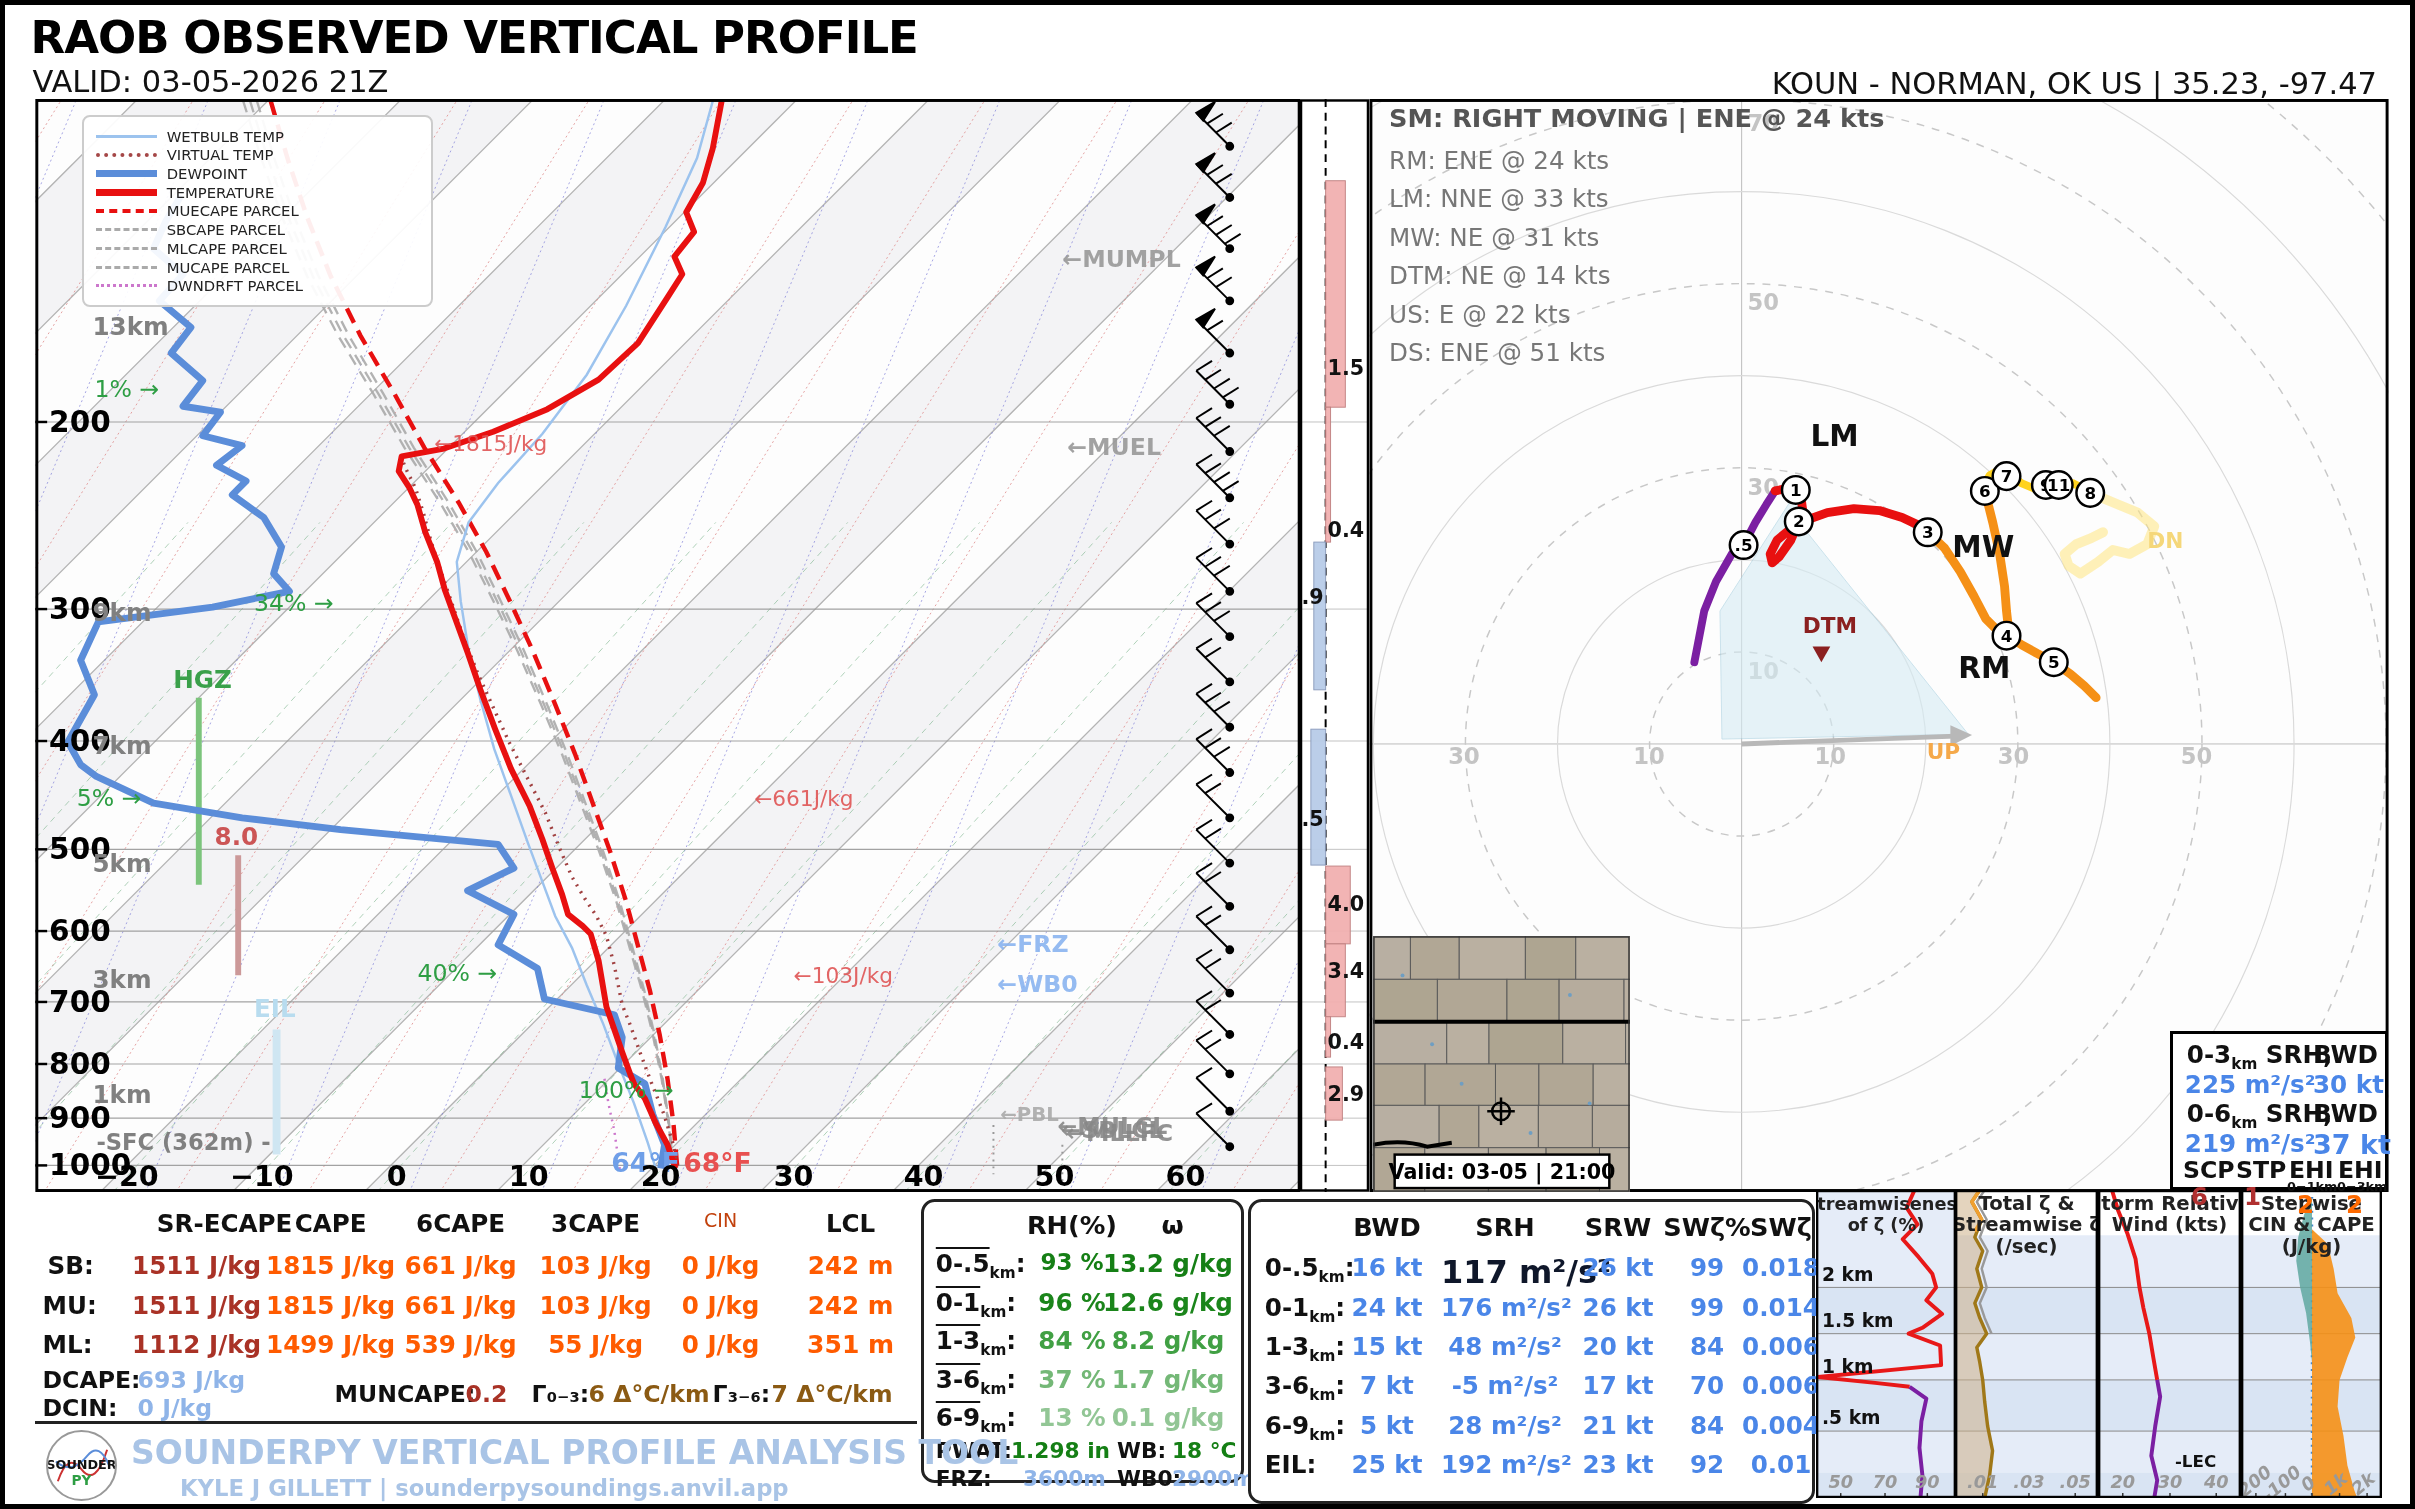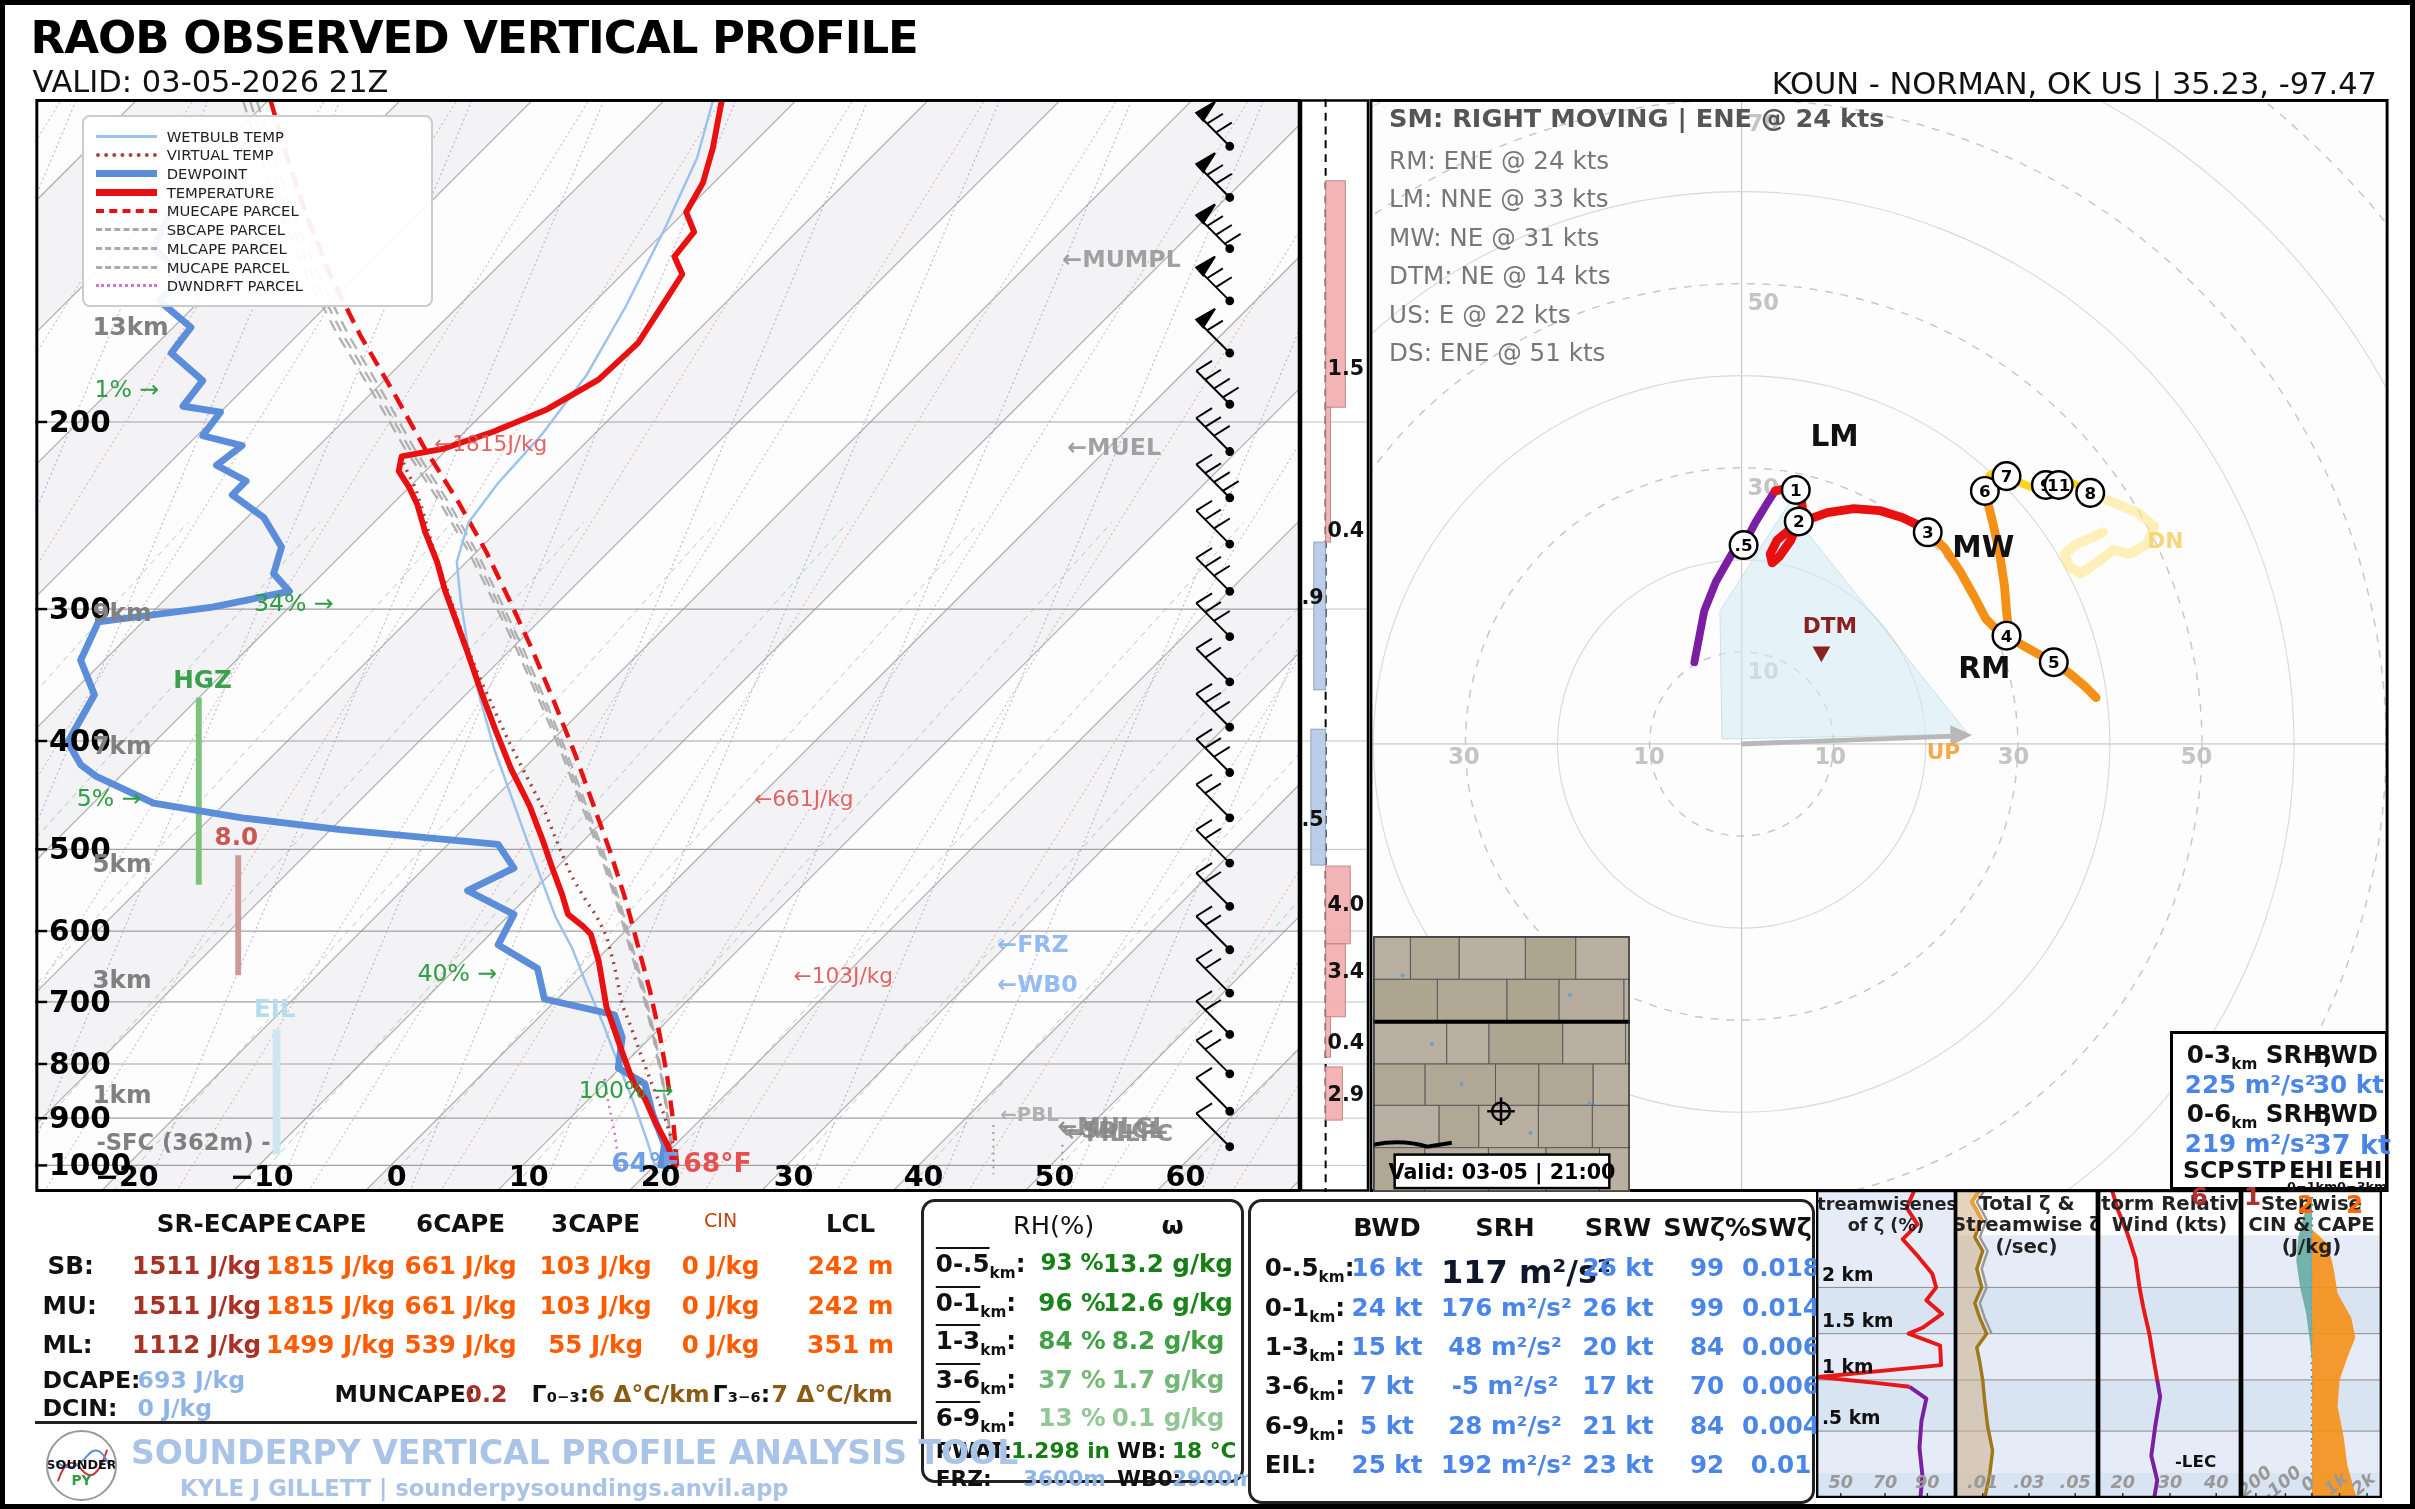--- a/index.html
+++ b/index.html
@@ -593,21 +593,21 @@
       <div class="cell" style="top: 197px; font-size: 23.6px; color: rgb(17, 17, 17); font-weight: bold; left: 7.9px;">DCIN:</div>
       <div class="cell" style="top: 197px; font-size: 23.6px; color: rgb(143, 180, 232); font-weight: bold; left: 103px;">0 J/kg</div>
       <div class="cell" style="top: 183px; font-size: 23.6px; color: rgb(17, 17, 17); font-weight: bold; left: 300px;">MUNCAPE:</div>
       <div class="cell" style="top: 183px; font-size: 23.6px; color: rgb(169, 50, 38); font-weight: bold; left: 431px;">0.2</div>
       <div class="cell" style="top: 183px; font-size: 23.6px; color: rgb(17, 17, 17); font-weight: bold; left: 497px;">Γ₀₋₃:</div>
       <div class="cell" style="top: 183px; font-size: 23.6px; color: rgb(139, 90, 19); font-weight: bold; left: 554px;">6 Δ°C/km</div>
       <div class="cell" style="top: 183px; font-size: 23.6px; color: rgb(17, 17, 17); font-weight: bold; left: 678px;">Γ₃₋₆:</div>
       <div class="cell" style="top: 183px; font-size: 23.6px; color: rgb(139, 90, 19); font-weight: bold; left: 737px;">7 Δ°C/km</div>
     </div>
   <div id="rhbox" class="abs box-round" style="left:916px;top:1194px;width:323px;height:284px;">
-      <div class="cell" style="top: 7.9px; font-size: 25.6px; color: rgb(17, 17, 17); font-weight: normal; left: 89px; width: 118px; ">RH(%)</div>
+      <div class="cell" style="top: 7.9px; font-size: 25.6px; color: rgb(17, 17, 17); font-weight: bold; left: 89px; width: 118px; text-align: center;">RH(%)</div>
       <div class="cell" style="top: 7.9px; font-size: 25.6px; color: rgb(17, 17, 17); font-weight: bold; left: 219px; width: 59px; text-align: center;">ω</div>
       <div class="cell" style="top: 47px; font-size: 24.6px; color: rgb(17, 17, 17); font-weight: bold; left: 11.8px;"><span class="ovl">0-.5</span><sub class="km">km</sub>:</div>
       <div class="cell" style="top: 47px; font-size: 23px; color: rgb(21, 127, 21); font-weight: bold; left: 89px; width: 118px; text-align: center;">93 %</div>
       <div class="cell" style="top: 47px; font-size: 24.6px; color: rgb(21, 127, 21); font-weight: bold; left: 170px; width: 148px; text-align: center;">13.2 g/kg</div>
       <div class="cell" style="top: 86px; font-size: 24.6px; color: rgb(17, 17, 17); font-weight: bold; left: 11.8px;"><span class="ovl">0-1</span><sub class="km">km</sub>:</div>
       <div class="cell" style="top: 86px; font-size: 24.6px; color: rgb(27, 133, 27); font-weight: bold; left: 89px; width: 118px; text-align: center;">96 %</div>
       <div class="cell" style="top: 86px; font-size: 24.6px; color: rgb(27, 133, 27); font-weight: bold; left: 170px; width: 148px; text-align: center;">12.6 g/kg</div>
       <div class="cell" style="top: 124px; font-size: 24.6px; color: rgb(17, 17, 17); font-weight: bold; left: 11.8px;"><span class="ovl">1-3</span><sub class="km">km</sub>:</div>
       <div class="cell" style="top: 124px; font-size: 24.6px; color: rgb(65, 160, 68); font-weight: bold; left: 89px; width: 118px; text-align: center;">84 %</div>
       <div class="cell" style="top: 124px; font-size: 24.6px; color: rgb(65, 160, 68); font-weight: bold; left: 170px; width: 148px; text-align: center;">8.2 g/kg</div>

